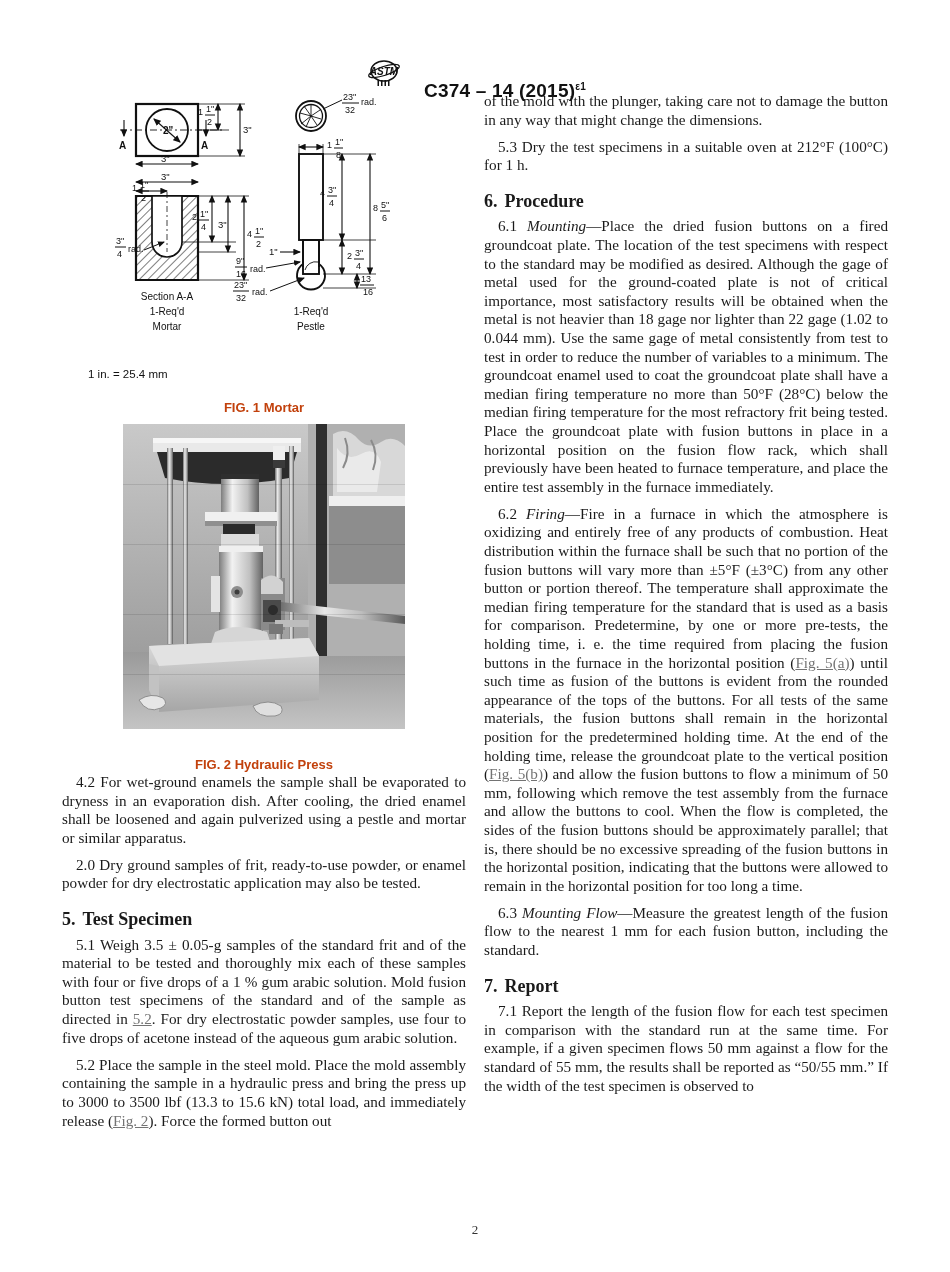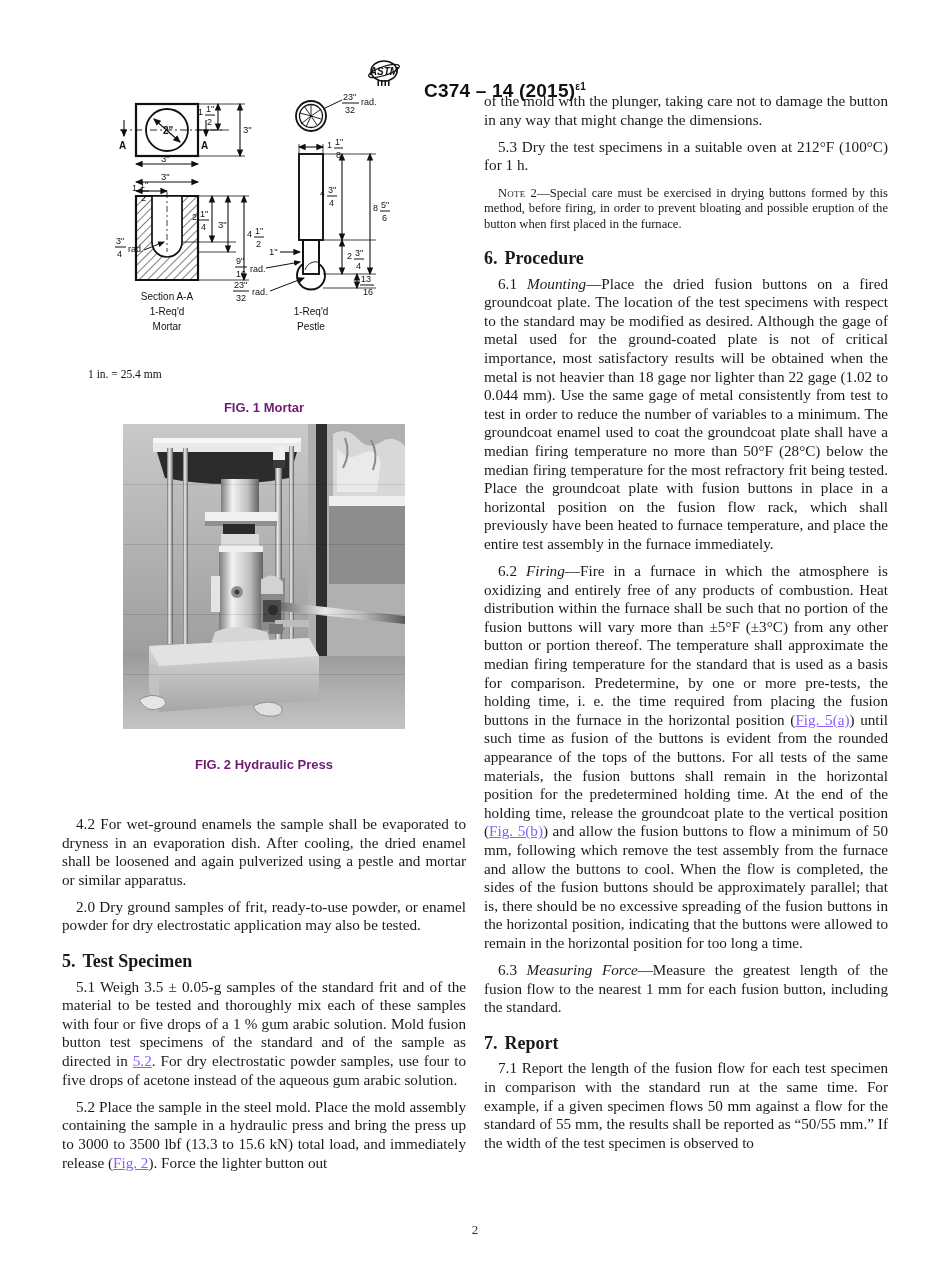--- a/index.html
+++ b/index.html
@@ -71,21 +71,21 @@
     font-family: "Liberation Serif", serif;
     font-weight: bold;
     font-size: 18px;
     margin: 17px 0 7px 0;
     text-indent: 0;
     text-align: left;
   }
   h3.sec .num { margin-right: 7px; }
 
   .ital { font-style: italic; }
-  .xref { color: #8b5cf6; }
+  .xref { color: #737373; }
 
   .note {
     font-size: 12.6px;
     line-height: 15.4px;
     text-align: justify;
     text-indent: 14px;
     margin: 11px 0 0 0;
   }
   .note .nlabel {
     font-variant: small-caps;
@@ -94,31 +94,31 @@
 
   
   .fig1-wrap {
     position: absolute;
     left: 62px;
     top: 92px;
     width: 404px;
   }
   .fig1-svg { display: block; margin: 0 auto; }
   .scale-note {
-    font-family: Liberation Serif, serif;
+    font-family: Liberation Sans, sans-serif;
     font-size: 11.5px;
     color: #111;
     margin: 6px 0 0 26px;
   }
   .fig-caption {
     font-family: "Liberation Sans", sans-serif;
     font-weight: bold;
     font-size: 13px;
     text-align: center;
-    color: #701a75;
+    color: #c2410c;
   }
   .fig1-caption { margin-top: 20px; }
 
   
   .fig2-wrap {
     position: absolute;
     left: 62px;
     top: 424px;
     width: 404px;
   }
@@ -445,49 +445,48 @@
       <g opacity="0.10" fill="#000">
         <rect x="0" y="60" width="282" height="1"></rect>
         <rect x="0" y="120" width="282" height="1"></rect>
         <rect x="0" y="190" width="282" height="1"></rect>
         <rect x="0" y="250" width="282" height="1"></rect>
       </g>
     </svg>
     <div class="fig-caption fig2-caption">FIG. 2 Hydraulic Press</div>
   </div>
 
-  <div class="col col-left" style="top:815px;">
+  <div class="col col-left" style="top:773px;">
 
     <p class="body"><span>4.2</span><span> For wet-ground enamels the sample shall be evaporated to dryness in an evaporation dish. After cooling, the dried enamel shall be loosened and again pulverized using a pestle and mortar or similar apparatus.</span></p>
 
     <p class="body"><span>2.0</span><span> Dry ground samples of frit, ready-to-use powder, or enamel powder for dry electrostatic application may also be tested.</span></p>
 
     <h3 class="sec"><span class="num">5.</span><span>Test Specimen</span></h3>
 
     <p class="body"><span>5.1</span><span> Weigh 3.5 ± 0.05-g samples of the standard frit and of the material to be tested and thoroughly mix each of these samples with four or five drops of a 1 % gum arabic solution. Mold fusion button test specimens of the standard and of the sample as directed in </span><a class="xref" href="#">5.2</a><span>. For dry electrostatic powder samples, use four to five drops of acetone instead of the aqueous gum arabic solution.</span></p>
 
-    <p class="body"><span>5.2</span><span> Place the sample in the steel mold. Place the mold assembly containing the sample in a hydraulic press and bring the press up to 3000 to 3500 lbf (13.3 to 15.6 kN) total load, and immediately release (</span><a class="xref" href="#">Fig. 2</a><span>). Force the lighter button out</span></p>
+    <p class="body"><span>5.2</span><span> Place the sample in the steel mold. Place the mold assembly containing the sample in a hydraulic press and bring the press up to 3000 to 3500 lbf (13.3 to 15.6 kN) total load, and immediately release (</span><a class="xref" href="#">Fig. 2</a><span>). Force the formed button out</span></p>
 
   </div>
 
   <div class="col col-right">
 
     <p class="body cont">of the mold with the plunger, taking care not to damage the button in any way that might change the dimensions.</p>
 
     <p class="body"><span>5.3</span><span> Dry the test specimens in a suitable oven at 212°F (100°C) for 1 h.</span></p>
 
-    <p class="note"><span class="nlabel">Note 2</span><span>—Special care must be exercised in drying buttons formed by this method, before firing, in order to prevent bloating and possible eruption of the button when first placed in the furnace.</span></p>
 
     <h3 class="sec"><span class="num">6.</span><span>Procedure</span></h3>
 
     <p class="body"><span>6.1</span> <span class="ital">Mounting</span><span>—Place the dried fusion buttons on a fired groundcoat plate. The location of the test specimens with respect to the standard may be modified as desired. Although the gage of metal used for the ground-coated plate is not of critical importance, most satisfactory results will be obtained when the metal is not heavier than 18 gage nor lighter than 22 gage (1.02 to 0.044 mm). Use the same gage of metal consistently from test to test in order to reduce the number of variables to a minimum. The groundcoat enamel used to coat the groundcoat plate shall have a median firing temperature no more than 50°F (28°C) below the median firing temperature for the most refractory frit being tested. Place the groundcoat plate with fusion buttons in place in a horizontal position on the fusion flow rack, which shall previously have been heated to furnace temperature, and place the entire test assembly in the furnace immediately.</span></p>
 
     <p class="body"><span>6.2</span> <span class="ital">Firing</span><span>—Fire in a furnace in which the atmosphere is oxidizing and entirely free of any products of combustion. Heat distribution within the furnace shall be such that no portion of the fusion buttons will vary more than ±5°F (±3°C) from any other button or portion thereof. The temperature shall approximate the median firing temperature for the standard that is used as a basis for comparison. Predetermine, by one or more pre-tests, the holding time, i. e. the time required from placing the fusion buttons in the furnace in the horizontal position (</span><a class="xref" href="#">Fig. 5(a)</a><span>) until such time as fusion of the buttons is evident from the rounded appearance of the tops of the buttons. For all tests of the same materials, the fusion buttons shall remain in the horizontal position for the predetermined holding time. At the end of the holding time, release the groundcoat plate to the vertical position (</span><a class="xref" href="#">Fig. 5(b)</a><span>) and allow the fusion buttons to flow a minimum of 50 mm, following which remove the test assembly from the furnace and allow the buttons to cool. When the flow is completed, the sides of the fusion buttons should be approximately parallel; that is, there should be no excessive spreading of the fusion buttons in the horizontal position, indicating that the buttons were allowed to remain in the horizontal position for too long a time.</span></p>
 
-    <p class="body"><span>6.3</span> <span class="ital">Measuring Force</span><span>—Measure the greatest length of the fusion flow to the nearest 1 mm for each fusion button, including the standard.</span></p>
+    <p class="body"><span>6.3</span> <span class="ital">Mounting Flow</span><span>—Measure the greatest length of the fusion flow to the nearest 1 mm for each fusion button, including the standard.</span></p>
 
     <h3 class="sec"><span class="num">7.</span><span>Report</span></h3>
 
     <p class="body"><span>7.1</span><span> Report the length of the fusion flow for each test specimen in comparison with the standard run at the same time. For example, if a given specimen flows 50 mm against a flow for the standard of 55 mm, the results shall be reported as “50/55 mm.” If the width of the test specimen is observed to</span></p>
 
   </div>
 
   <div class="page-number">2</div>
 
 </div>

